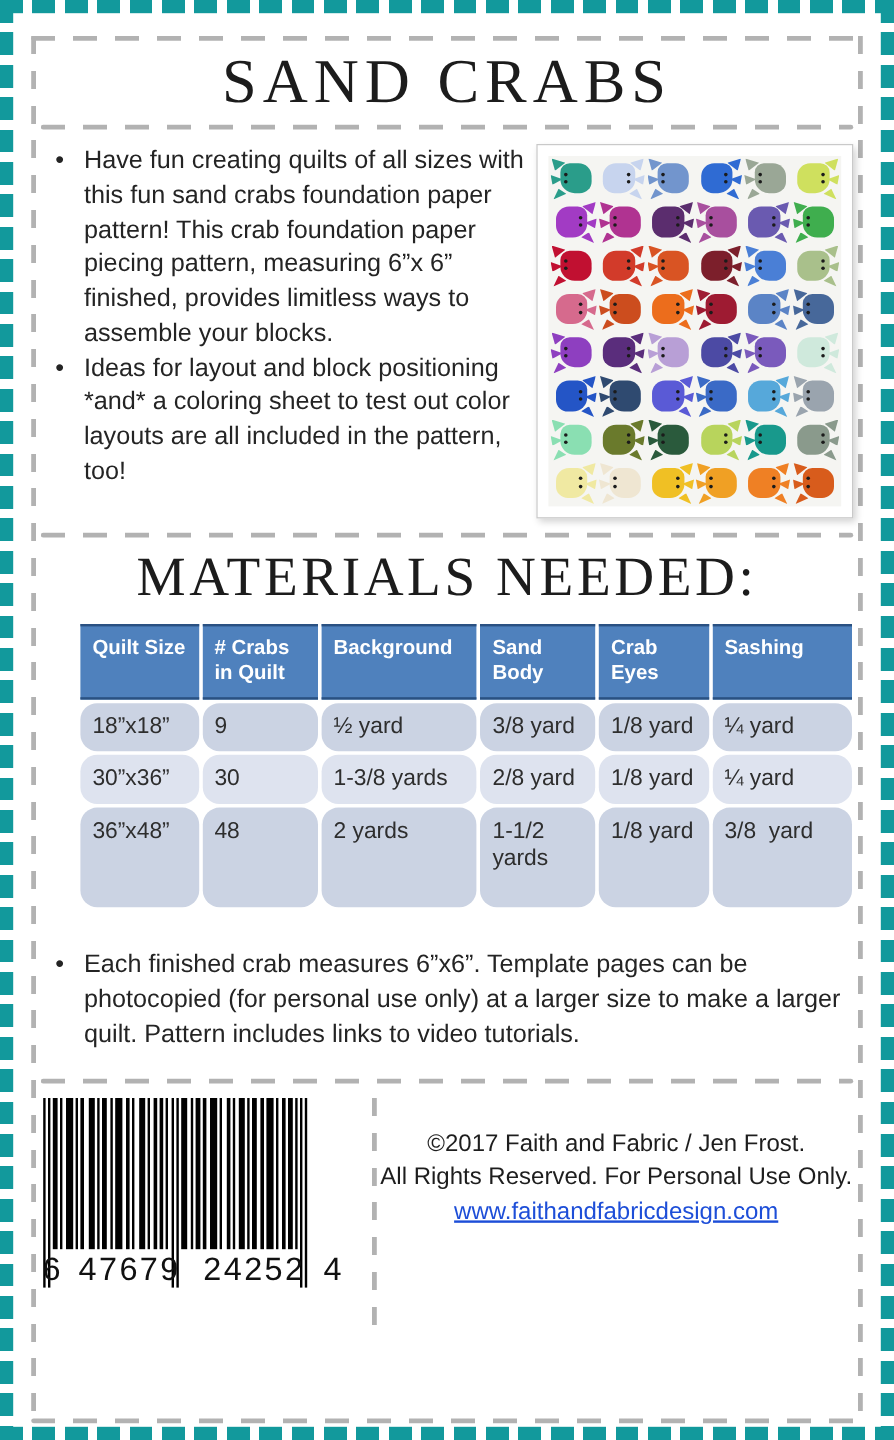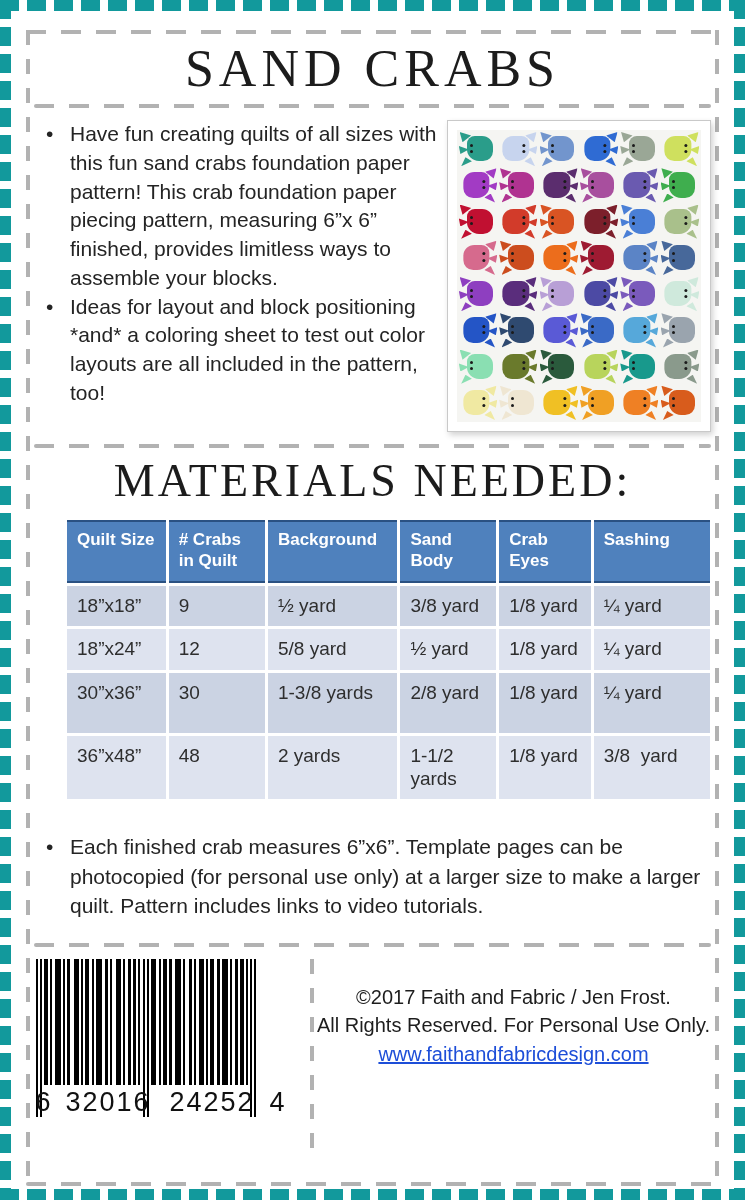--- a/index.html
+++ b/index.html
@@ -69,21 +69,21 @@
     font-family:"Liberation Serif", serif; font-weight:400;
     font-size:46px; letter-spacing:3px; color:#1c1c1c; }
   table.materials { border-collapse:separate; border-spacing:3px;
     margin:0 auto 0 32px; table-layout:fixed; }
   table.materials th {
     background:#4f81bd; color:#ffffff; font-size:17px; font-weight:bold;
     text-align:left; vertical-align:top; padding:7px 6px 9px 10px; line-height:1.25;
     border-top:2px solid #2a5182; border-bottom:2px solid #2a5182; }
   table.materials td {
     font-size:19px; color:#2e2e2e; text-align:left; vertical-align:top;
-    padding:9px 4px 9px 10px; line-height:1.2; white-space:pre-wrap; }
+    padding:9px 4px 9px 10px; line-height:1.2; white-space:pre-wrap;border-radius:14px; }
   table.materials tr:nth-child(odd) td  { background:#cbd3e3; }
   table.materials tr:nth-child(even) td { background:#dee3ef; }
   table.materials tr:nth-child(3) td { padding-bottom:28px; }
   table.materials tr:nth-child(5) td { padding-bottom:14px; }
   .cw0{width:92px;} .cw1{width:95px;} .cw2{width:120px;} .cw3{width:96px;} .cw4{width:92px;} .cw5{width:116px;}
 
   
   .note-sec { margin:30px 0 0 0; }
   .note-list { list-style:none; margin:0; padding:0 10px 0 6px; font-size:21px; line-height:1.4; color:#242424; }
 
@@ -538,28 +538,20 @@
             <th class="cw4">Crab Eyes</th>
             <th class="cw5">Sashing</th>
           </tr>
       </thead>
       <tbody id="mat-body">
           <tr>
             <td class="cw0">18”x18”</td>
             <td class="cw1">9</td>
             <td class="cw2">½ yard</td>
             <td class="cw3">3/8 yard</td>
-            <td class="cw4">1/8 yard</td>
-            <td class="cw5">¼ yard</td>
-          </tr>
-          <tr>
-            <td class="cw0">18”x24”</td>
-            <td class="cw1">12</td>
-            <td class="cw2">5/8 yard</td>
-            <td class="cw3">½ yard</td>
             <td class="cw4">1/8 yard</td>
             <td class="cw5">¼ yard</td>
           </tr>
           <tr>
             <td class="cw0">30”x36”</td>
             <td class="cw1">30</td>
             <td class="cw2">1-3/8 yards</td>
             <td class="cw3">2/8 yard</td>
             <td class="cw4">1/8 yard</td>
             <td class="cw5">¼ yard</td>
@@ -623,21 +615,21 @@
               <div class="bar" style="width: 6px; margin-right: 2px;"></div>
               <div class="bar" style="width: 2px; margin-right: 3px;"></div>
               <div class="bar" style="width: 3px; margin-right: 2px;"></div>
               <div class="bar" style="width: 4px; margin-right: 2px;"></div>
               <div class="bar" style="width: 2px; margin-right: 2px;"></div>
               <div class="bar tall" style="width: 2px; margin-right: 2px;"></div>
               <div class="bar tall" style="width: 2px; margin-right: 0px;"></div>
             </div>
           <div class="digits">
             <span class="d-side">6</span>
-            <span class="d-group">32016</span>
+            <span class="d-group">47679</span>
             <span class="d-group">24252</span>
             <span class="d-side">4</span>
           </div>
         </div>
       </div>
       <div class="dash-v footer-divider"></div>
       <div class="footer-text">
         <p>©2017 Faith and Fabric / Jen Frost.</p>
         <p>All Rights Reserved. For Personal Use Only.</p>
         <p><a id="website-link" href="#" style="color: #1d4ed8;">www.faithandfabricdesign.com</a></p>

